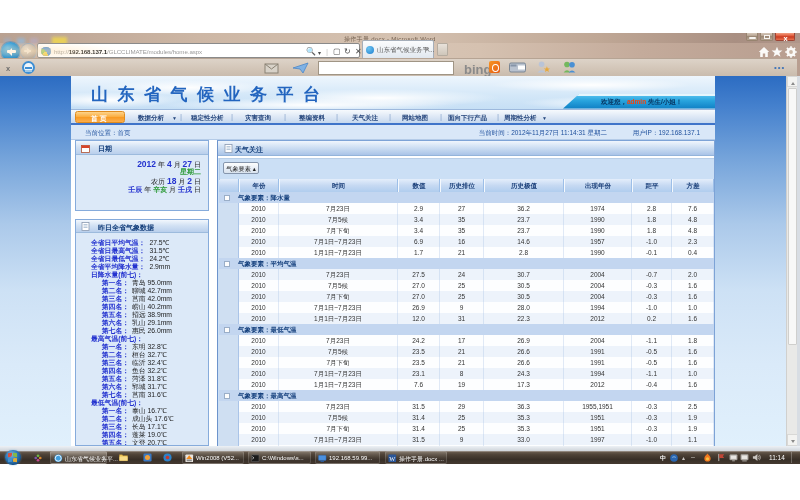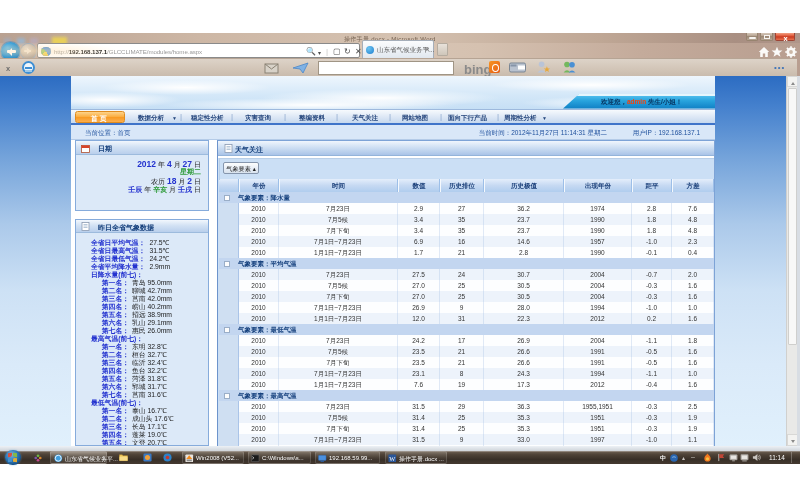--- a/index.html
+++ b/index.html
@@ -252,20 +252,21 @@
 
 <div class="abs" id="page">
  <div id="cont">
   <div id="hband">
     <div class="cloud" style="left:30px;top:4px;width:170px;height:15px;"></div>
     <div class="cloud" style="left:190px;top:13px;width:240px;height:18px;"></div>
     <div class="cloud" style="left:420px;top:2px;width:200px;height:14px;"></div>
     <div class="cloud" style="left:-40px;top:16px;width:150px;height:16px;"></div>
     <div class="cloud" style="left:90px;top:22px;width:300px;height:14px;"></div>
     <div class="cloud" style="left:450px;top:20px;width:200px;height:14px;"></div>
+    <div id="title">山东省气候业务平台</div>
   </div>
   <div id="ribbon">
           <span>欢迎您，<b>admin</b> 先生/小姐！</span>
         </div>
   <div id="nav">
     <div id="homebtn">
             <span>首页</span>
           </div>
     <span class="ni" style="left:67px;">数据分析</span>
     <span class="ni" style="left:101px;font-size:5px;top:5px;">▼</span>

